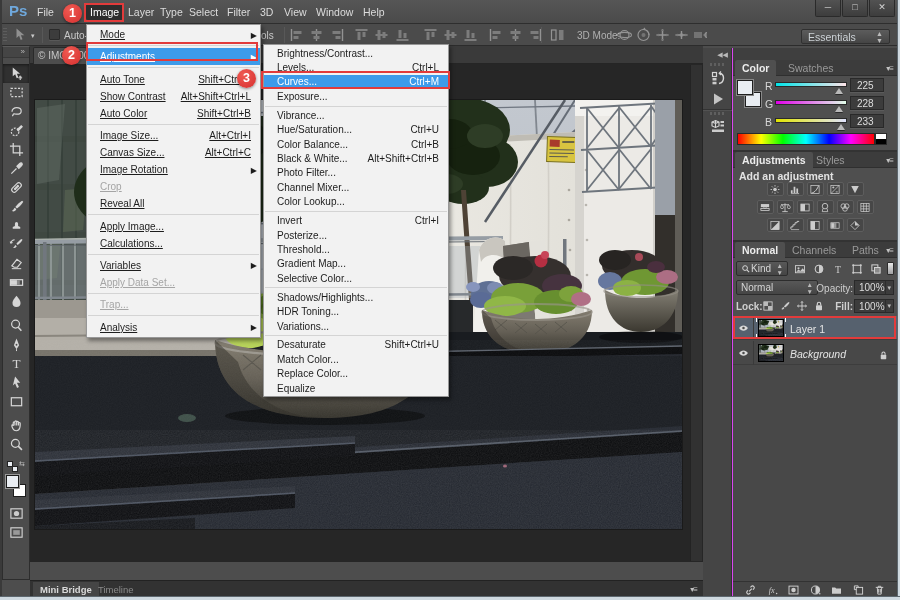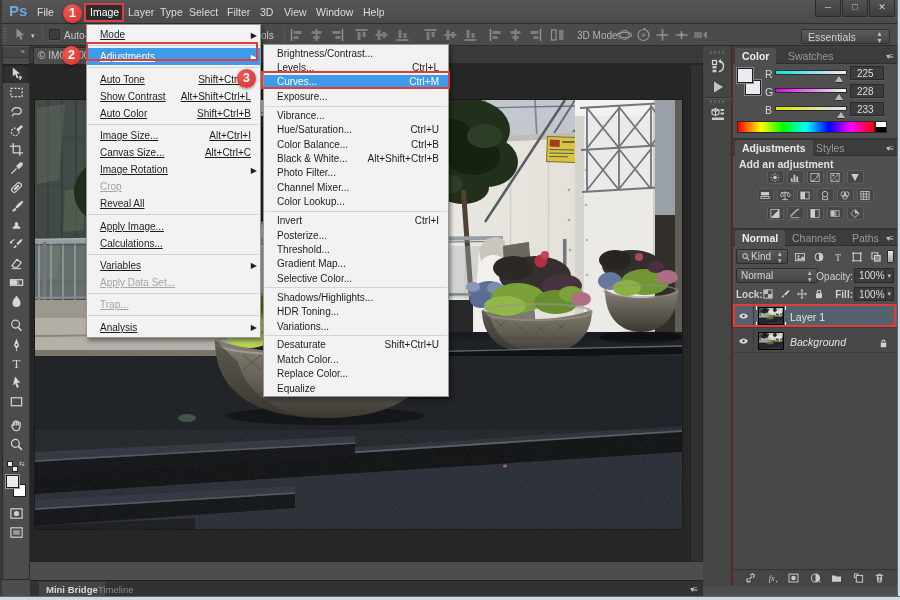--- a/index.html
+++ b/index.html
@@ -71,21 +71,21 @@
     background:#333;border:1px solid #8a8a8a;}
   #doc-field{position:absolute;left:64px;top:1px;width:120px;height:15px;text-align:center;
     padding-top:11px;border-right:1px solid #333;border-left:1px solid #333;margin-left:42px;}
   #status-play{position:absolute;left:188px;top:3px;font-size:9px;color:#c0c0c0;}
   #status-grip{position:absolute;right:4px;top:4px;width:13px;height:10px;background:#9aa1a6;border-radius:2px;}
   #minibar{position:absolute;left:30px;top:580px;width:673px;height:16px;background:#323232;border-top:1px solid #222;}
   .mini-tab{position:absolute;top:1px;height:15px;font-size:9.5px;padding:2px 7px 0;}
   #minibar .pm{position:absolute;right:6px;top:4px;}
 
   
-  #dock{position:absolute;left:703px;top:36px;width:194px;height:550px;background:#7f1d1d;z-index:5;padding-left:29px;}
+  #dock{position:absolute;left:703px;top:48px;width:194px;height:550px;background:#d946ef;z-index:5;padding-left:29px;}
   #dockstrip{position:absolute;left:0;top:0;width:29px;height:550px;background:#454545;border-right:1px solid #313131;}
   #dockstrip .collapse{position:absolute;right:3px;top:3px;color:#b9b9b9;font-size:7px;}
   .strip-grip{position:absolute;left:7px;width:14px;height:3px;
     background:repeating-linear-gradient(90deg,#5f5f5f 0 2px,transparent 2px 4px);}
   .strip-btn{position:absolute;left:4px;width:21px;height:20px;display:flex;align-items:center;justify-content:center;}
   .strip-btn svg{width:16px;height:16px;}
   .strip-div{position:absolute;left:0;width:29px;height:1px;background:#333;box-shadow:0 1px 0 #525252;}
 
   #panels{position:absolute;left:30px;top:0;width:164px;height:550px;}
   .panel-hd{position:relative;height:16px;background:#3c3c3c;border-bottom:1px solid #2f2f2f;}
@@ -822,21 +822,21 @@
 
   <div id="statusbar">
     <div id="zoom-pct">15.21%</div>
     <div id="status-circle"></div>
     <div id="doc-field">© Doc: 60.2M/120.3M</div>
     <div id="status-play">▶</div>
     <div id="status-grip"></div>
   </div>
   <div id="minibar">
     <div class="pm">▾≡</div>
-  <div class="mini-tab" style="left: 9px; background: rgb(69, 69, 69); color: rgb(217, 217, 217); font-weight: bold;">Mini Bridge</div>
+  <div class="mini-tab" style="left: 3px; background: rgb(69, 69, 69); color: rgb(217, 217, 217); font-weight: bold;">Mini Bridge</div>
       <div class="mini-tab" style="left: 61px; background: transparent; color: rgb(138, 138, 138);">Timeline</div>
     </div>
 
   <div id="dock">
     <div id="dockstrip">
       <div class="collapse">◀◀</div>
       <div class="strip-grip" style="top:15px"></div>
       <div class="strip-btn" style="top:20px">
           <svg viewBox="0 0 16 16" fill="none" stroke="#d6d6d6" stroke-width="1.3">
             <rect x="2.5" y="2.5" width="4" height="4" stroke-width="1.2"></rect>

